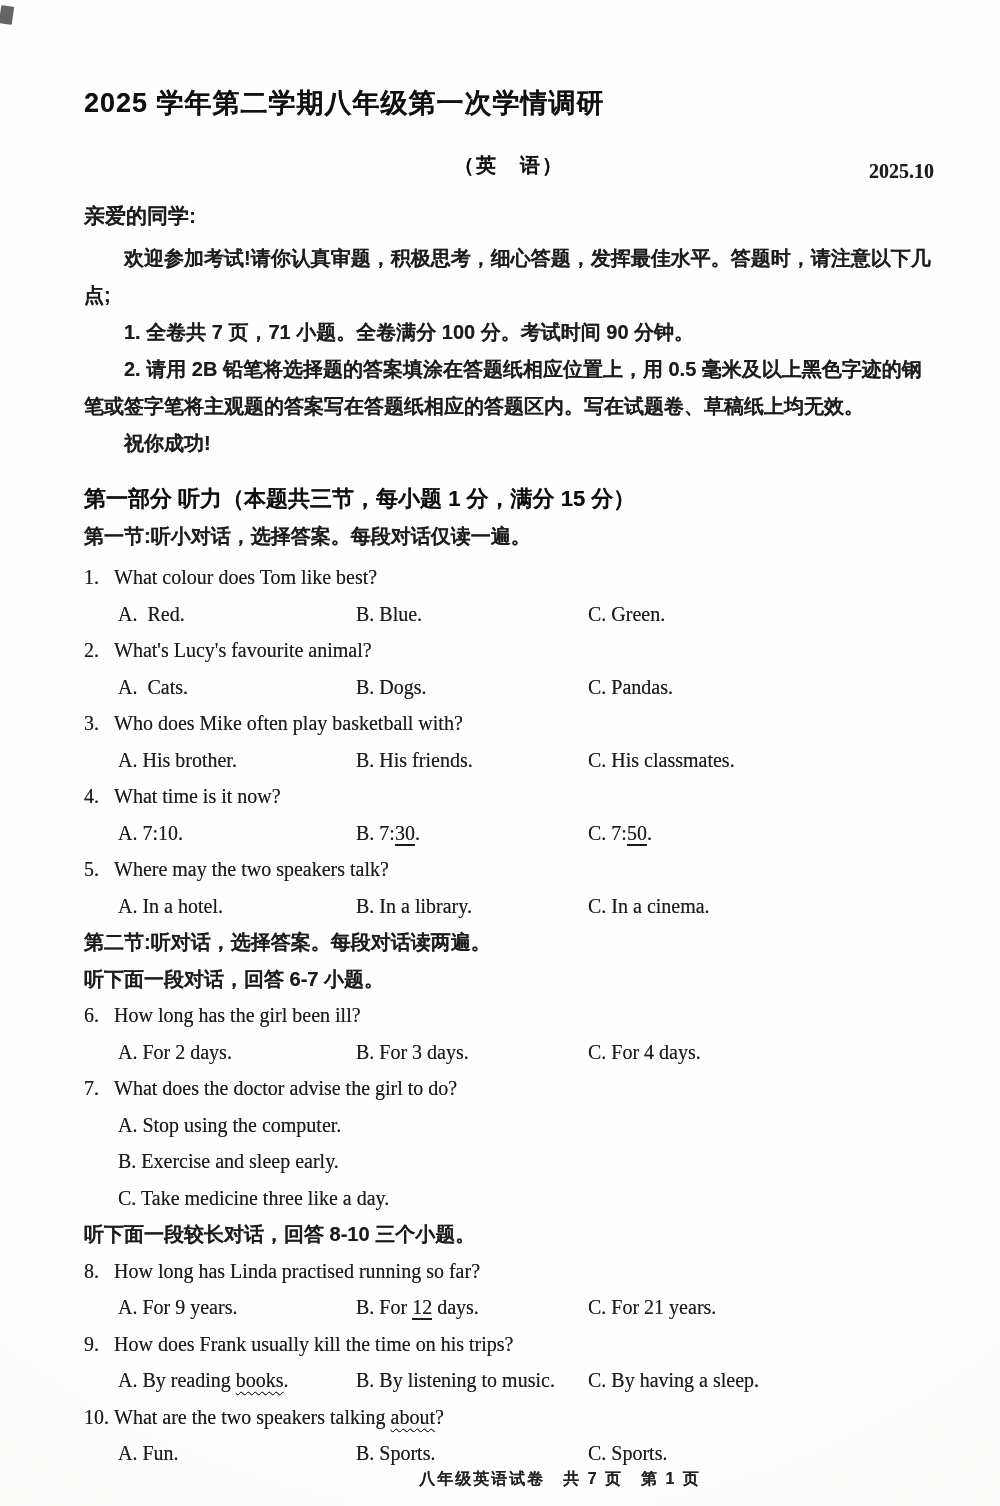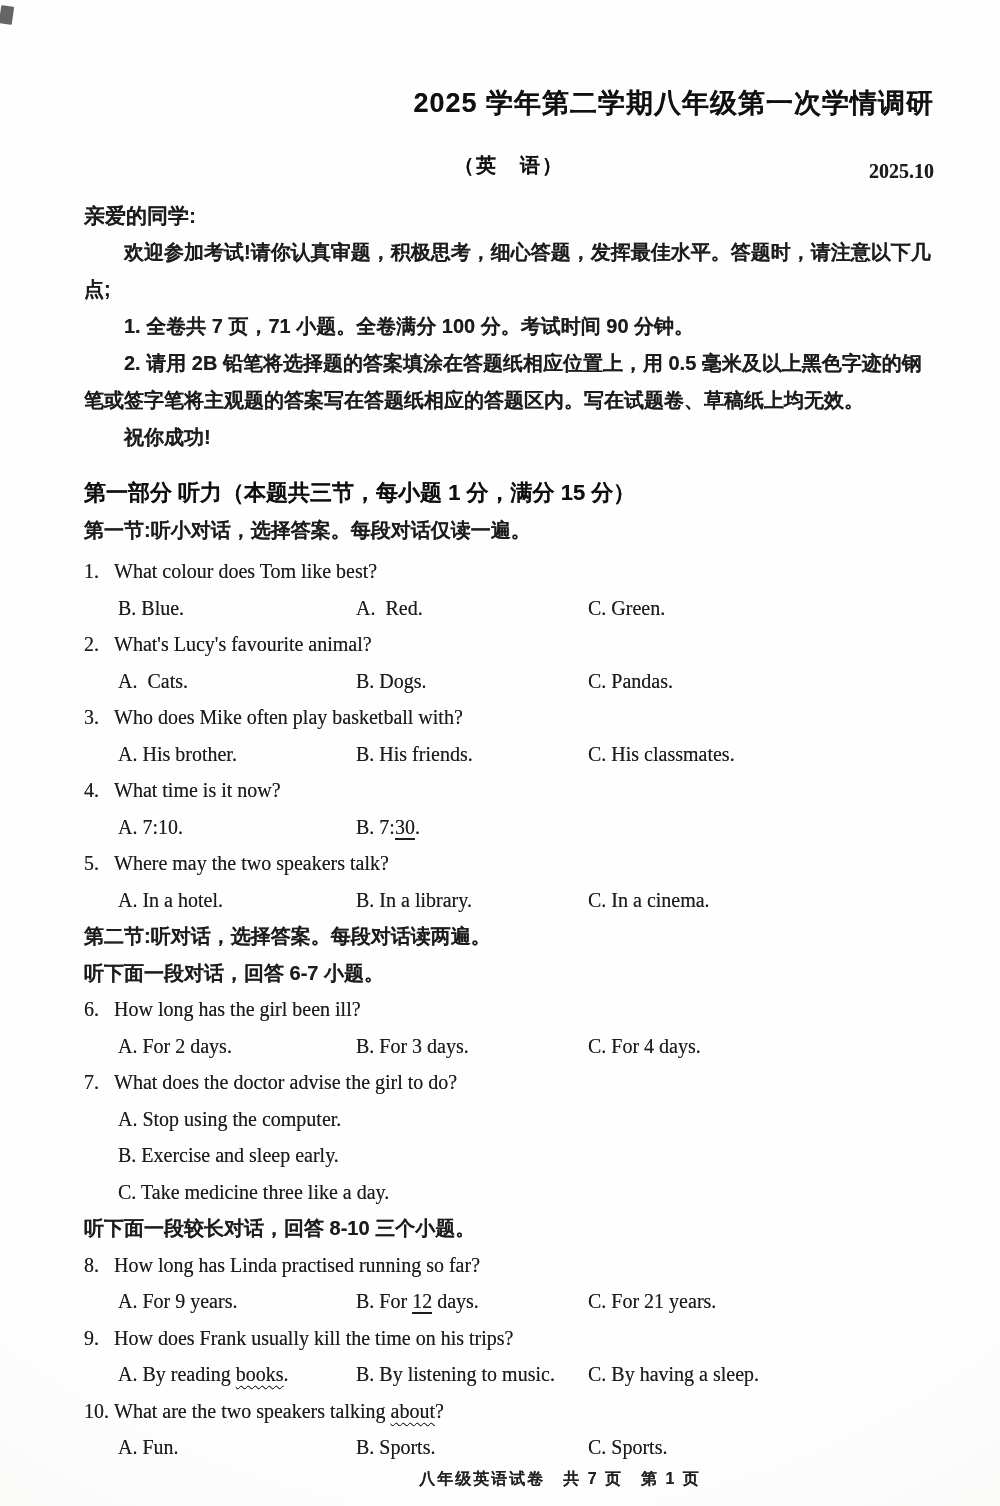--- a/index.html
+++ b/index.html
@@ -20,21 +20,21 @@
     padding:0 66px 0 84px;
     text-shadow:0 0 .5px rgba(20,20,20,.6);
   }
   .speck{
     position:absolute;left:0;top:6px;width:13px;height:18px;
     background:#4a4a48;transform:rotate(8deg);opacity:.85;
     border-radius:1px;
   }
   .title{
     margin:84px 0 0;
-    text-align:right;
+    text-align:left;
     font-family:"Liberation Sans", sans-serif;
     font-weight:700;
     font-size:27px;
     line-height:38px;
     letter-spacing:1px;
     color:#101010;
   }
   .subject-row{
     position:relative;
     margin-top:24px;
@@ -53,21 +53,21 @@
     font-size:20px;
     font-weight:700;
   }
   .cn{font-family:"Liberation Sans", sans-serif;}
   .greeting{
     margin:16px 0 0;
     font-size:21px;line-height:32px;
     font-weight:700;
   }
   .para{
-    margin:2px 0 0;
+    margin:8px 0 0;
     font-size:20px;line-height:37px;
     text-indent:2em;
     font-weight:600;
   }
   .wish{
     margin:0;
     font-size:20px;line-height:37px;
     text-indent:2em;
     font-weight:700;
   }
@@ -149,22 +149,22 @@
   <h2 class="part-heading cn">第一部分  听力（本题共三节，每小题 1 分，满分 15 分）</h2>
   <p class="section-line cn">第一节:听小对话，选择答案。每段对话仅读一遍。</p>
 
   <section class="qa">
 
     <div class="q">
       <span class="qnum">1.</span>
       <span class="qtext"><span>What colour does Tom like best?</span></span>
     </div>
     <div class="opts">
+      <span class="opt"><span>A.  Red.</span></span>
       <span class="opt"><span>B. Blue.</span></span>
-      <span class="opt"><span>A.  Red.</span></span>
       <span class="opt"><span>C. Green.</span></span>
     </div>
 
     <div class="q">
       <span class="qnum">2.</span>
       <span class="qtext"><span>What's Lucy's favourite animal?</span></span>
     </div>
     <div class="opts">
       <span class="opt"><span>A.  Cats.</span></span>
       <span class="opt"><span>B. Dogs.</span></span>
@@ -181,20 +181,21 @@
       <span class="opt"><span>C. His classmates.</span></span>
     </div>
 
     <div class="q">
       <span class="qnum">4.</span>
       <span class="qtext"><span>What time is it now?</span></span>
     </div>
     <div class="opts">
       <span class="opt"><span>A. 7:10.</span></span>
       <span class="opt"><span>B. 7:</span><span class="u">30</span><span>.</span></span>
+      <span class="opt"><span>C. 7:</span><span class="u">50</span><span>.</span></span>
     </div>
 
     <div class="q">
       <span class="qnum">5.</span>
       <span class="qtext"><span>Where may the two speakers talk?</span></span>
     </div>
     <div class="opts">
       <span class="opt"><span>A. In a hotel.</span></span>
       <span class="opt"><span>B. In a library.</span></span>
       <span class="opt"><span>C. In a cinema.</span></span>

